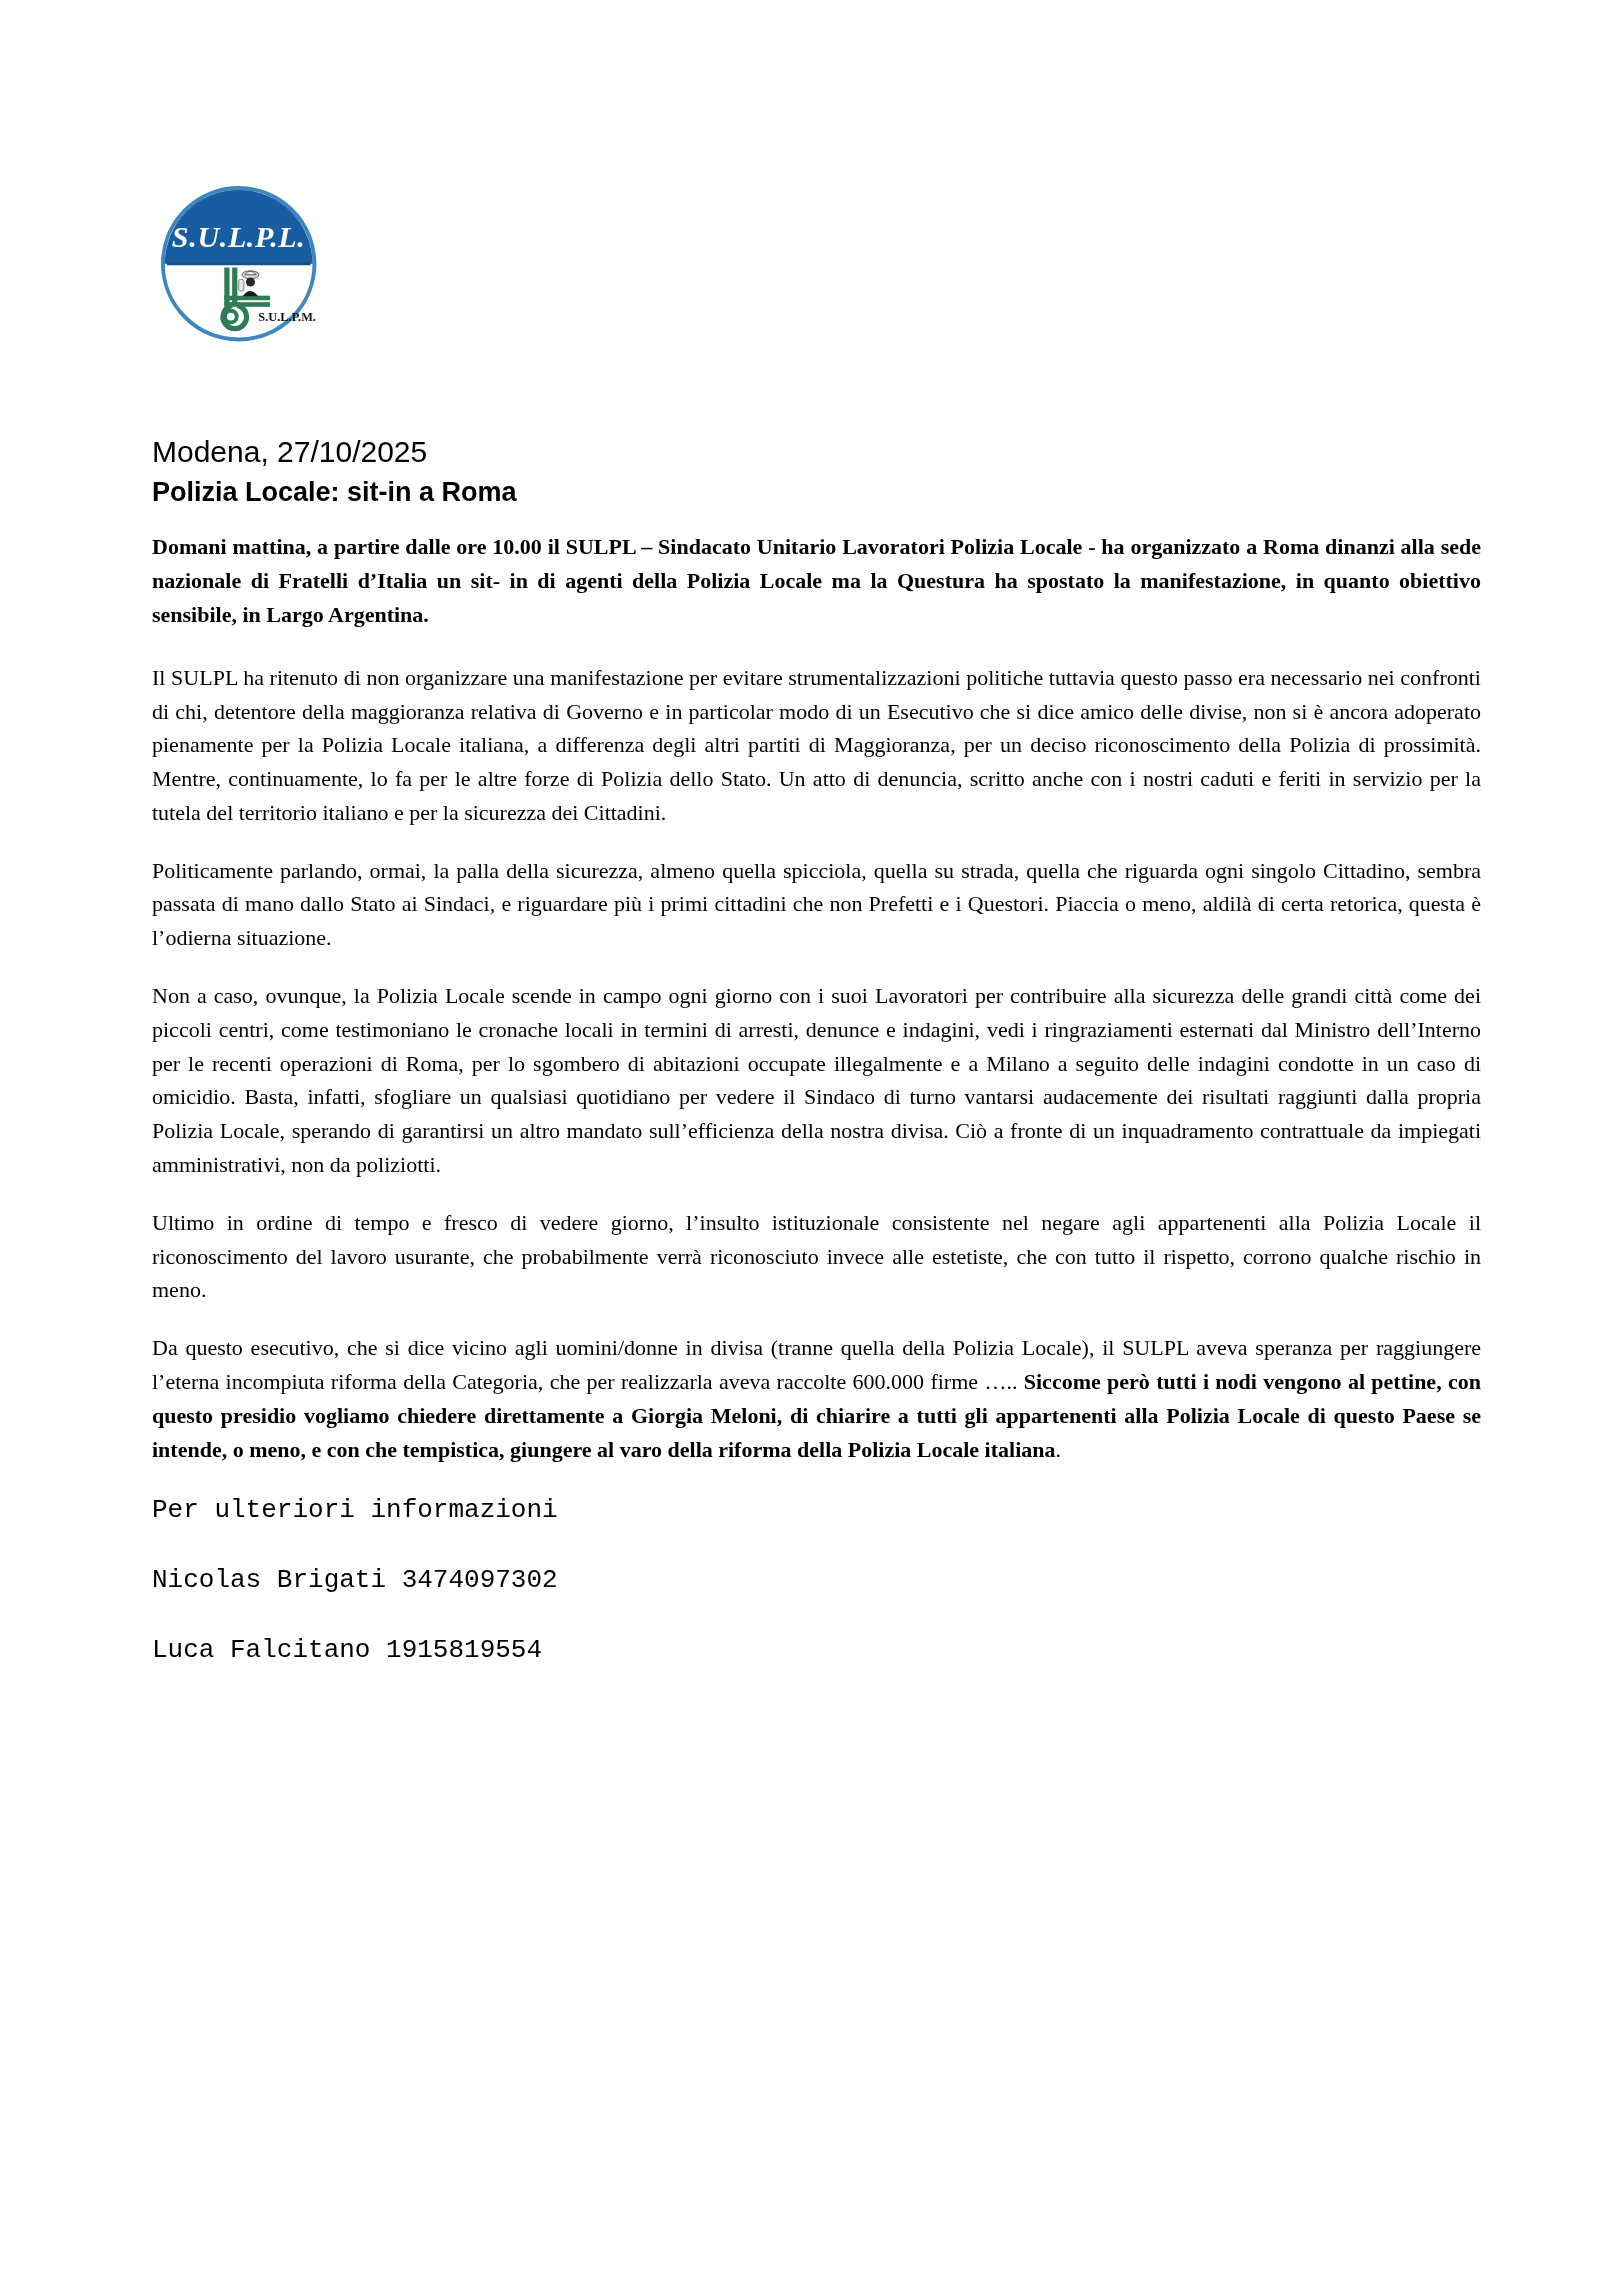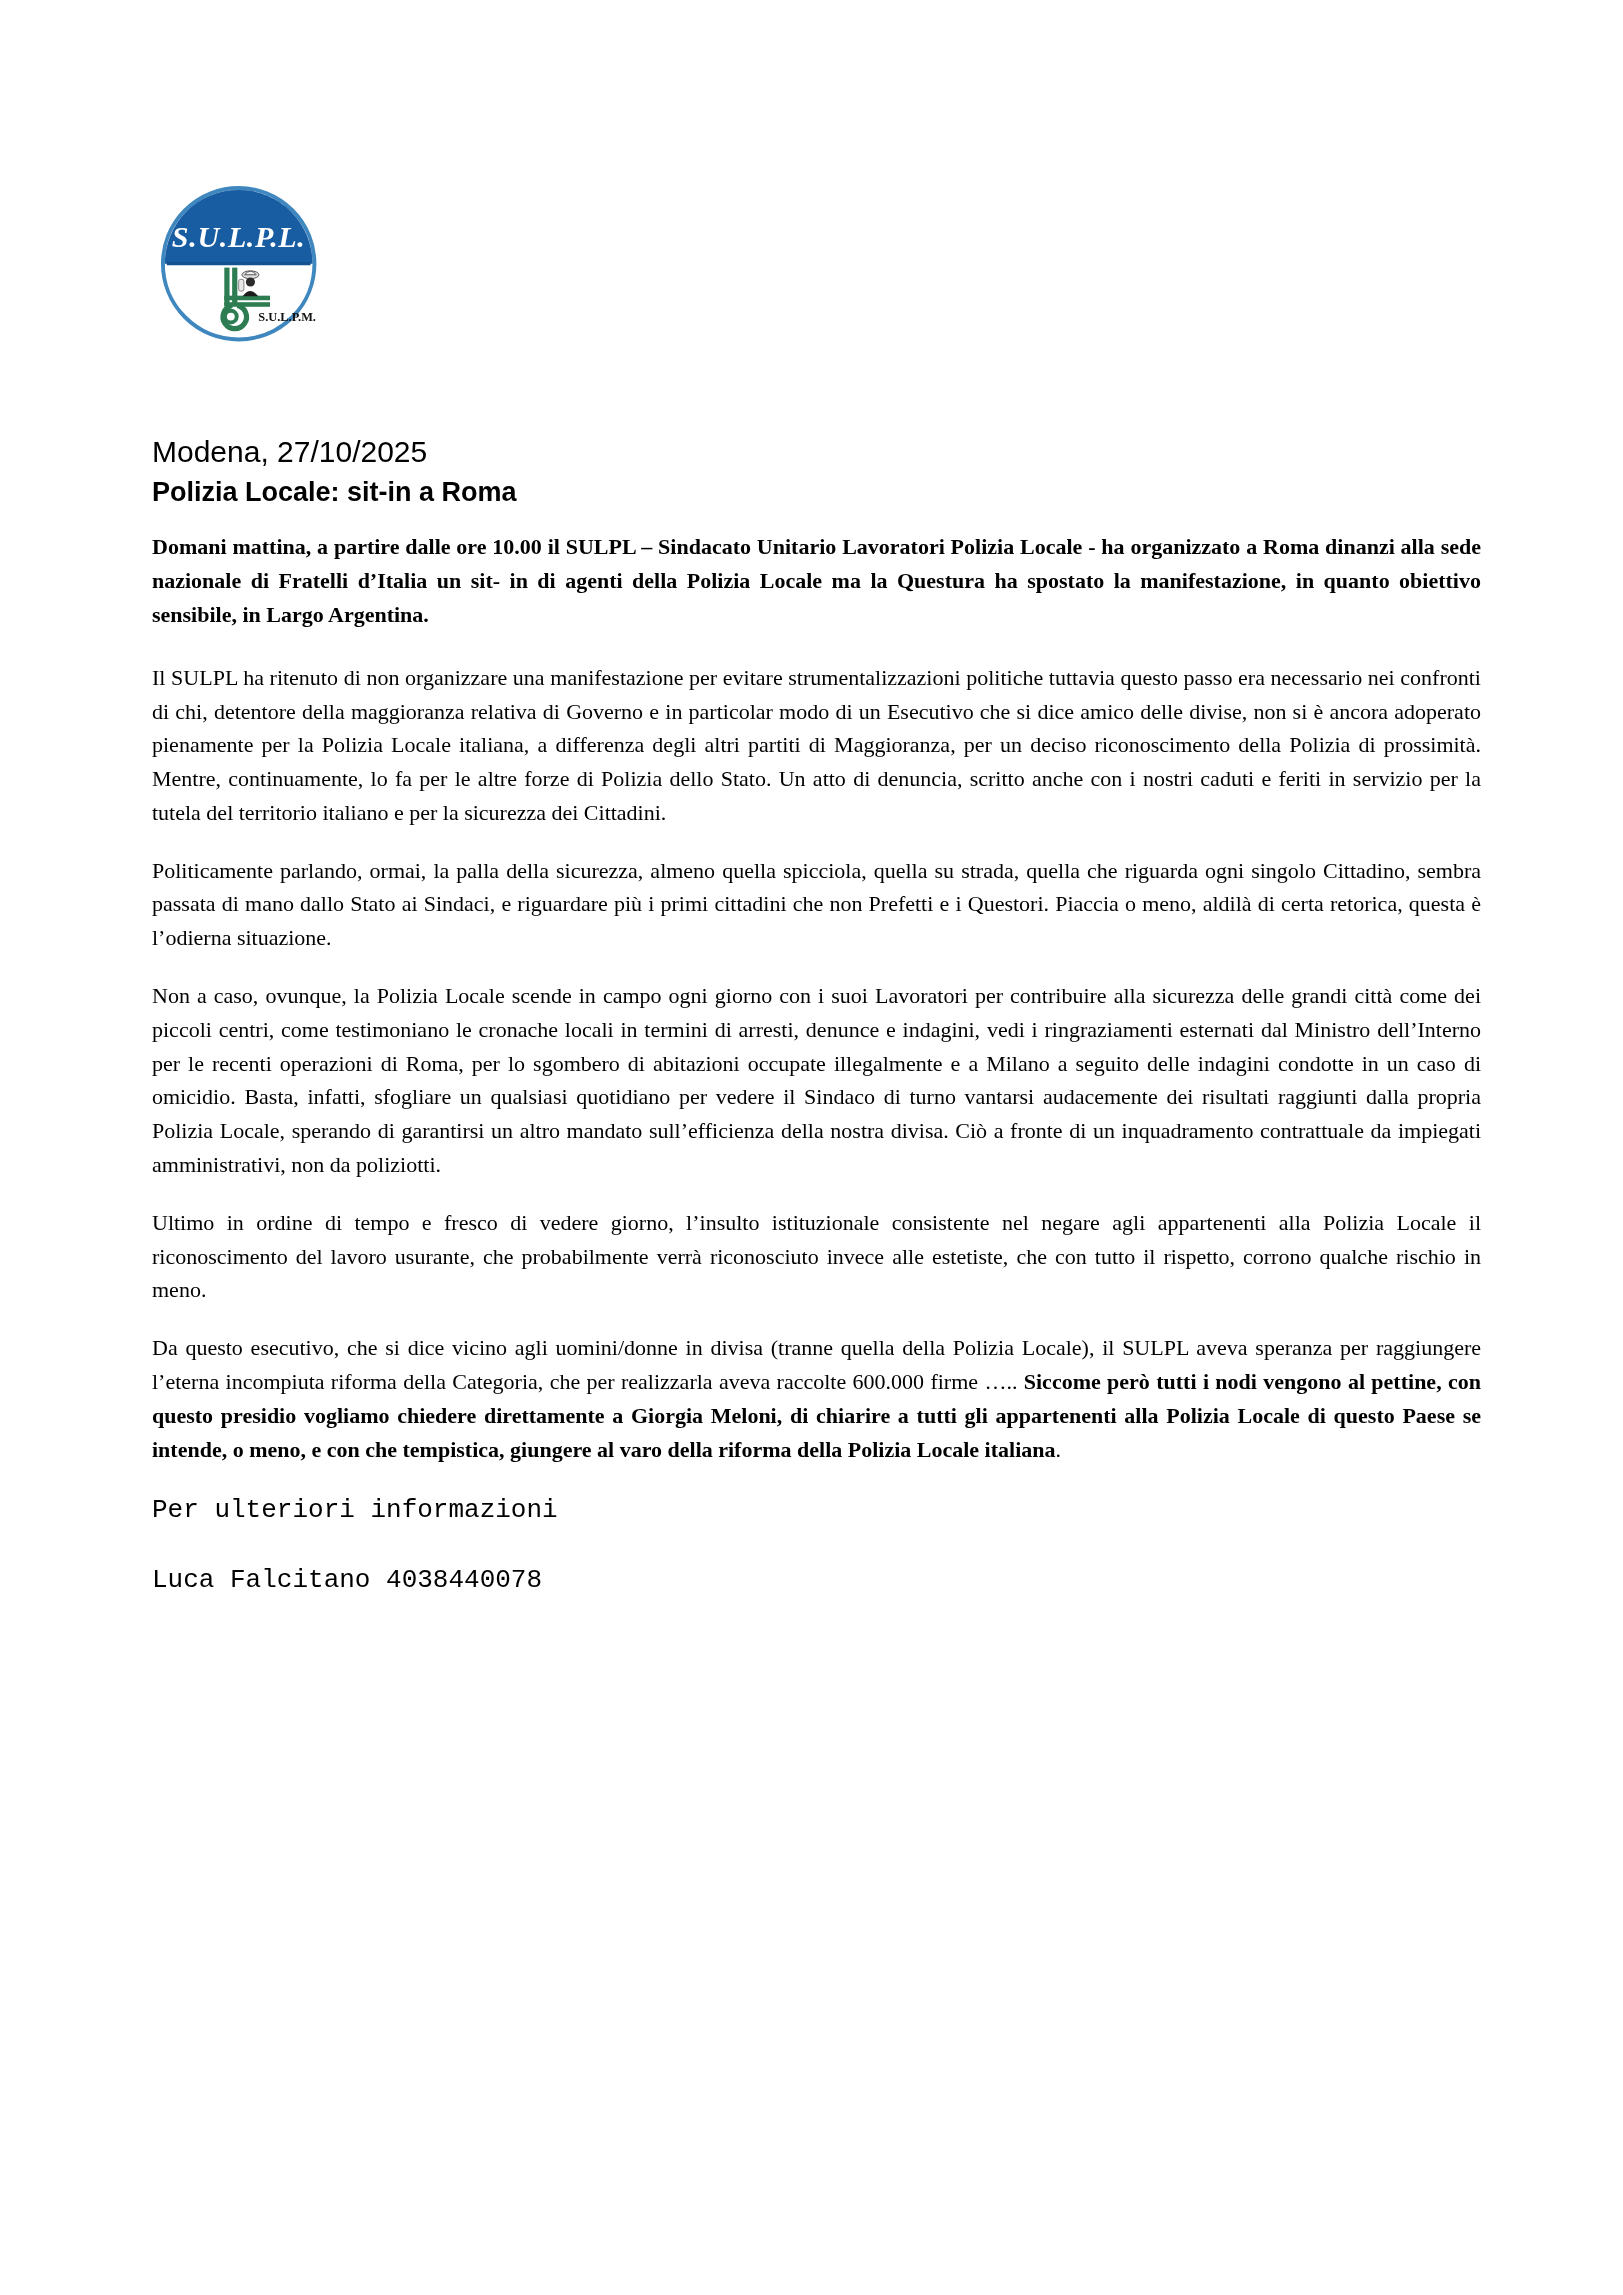--- a/index.html
+++ b/index.html
@@ -130,18 +130,19 @@
 
     <p class="para">Non a caso, ovunque, la Polizia Locale scende in campo ogni giorno con i suoi Lavoratori per contribuire alla sicurezza delle grandi città come dei piccoli centri, come testimoniano le cronache locali in termini di arresti, denunce e indagini, vedi i ringraziamenti esternati dal Ministro dell’Interno per le recenti operazioni di Roma, per lo sgombero di abitazioni occupate illegalmente e a Milano a seguito delle indagini condotte in un caso di omicidio. Basta, infatti, sfogliare un qualsiasi quotidiano per vedere il Sindaco di turno vantarsi audacemente dei risultati raggiunti dalla propria Polizia Locale, sperando di garantirsi un altro mandato sull’efficienza della nostra divisa. Ciò a fronte di un inquadramento contrattuale da impiegati amministrativi, non da poliziotti.</p>
 
 
     <p class="para">Ultimo in ordine di tempo e fresco di vedere giorno, l’insulto istituzionale consistente nel negare agli appartenenti alla Polizia Locale il riconoscimento del lavoro usurante, che probabilmente verrà riconosciuto invece alle estetiste, che con tutto il rispetto, corrono qualche rischio in meno.</p>
 
     <p class="para"><span>Da questo esecutivo, che si dice vicino agli uomini/donne in divisa (tranne quella della Polizia Locale), il SULPL aveva speranza per raggiungere l’eterna incompiuta riforma della Categoria, che per realizzarla aveva raccolte 600.000 firme ….. </span><span class="b">Siccome però tutti i nodi vengono al pettine, con questo presidio vogliamo chiedere direttamente a Giorgia Meloni, di chiarire a tutti gli appartenenti alla Polizia Locale di questo Paese se intende, o meno, e con che tempistica, giungere al varo della riforma della Polizia Locale italiana</span><span>.</span></p>
 
     <p class="contact">Per ulteriori informazioni</p>
 
+    <p class="contact">Nicolas Brigati 3474097302</p>
 
-    <p class="contact">Luca Falcitano  4038440078</p>
+    <p class="contact">Luca Falcitano  1915819554</p>
 
   </div>
 </div>
 
 
 </body></html>

